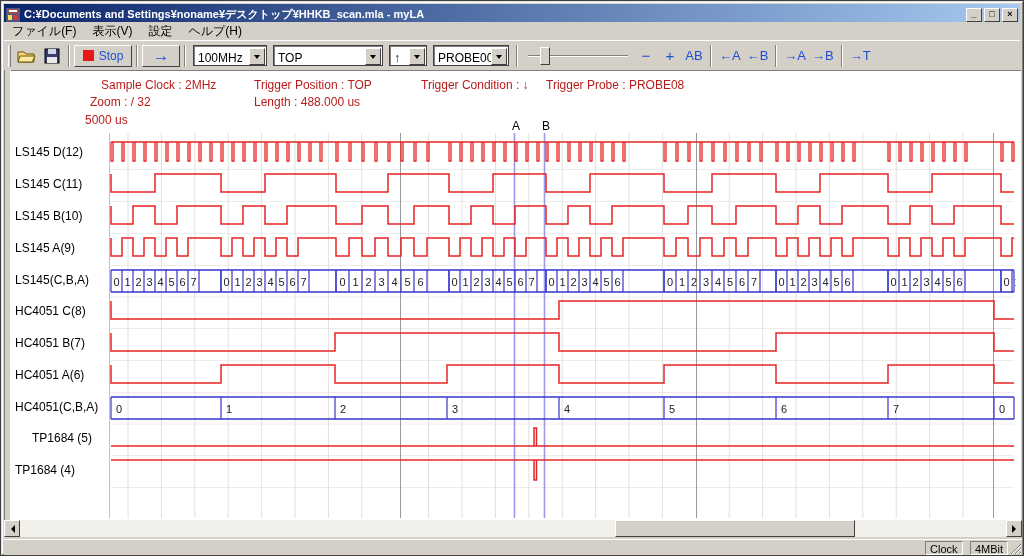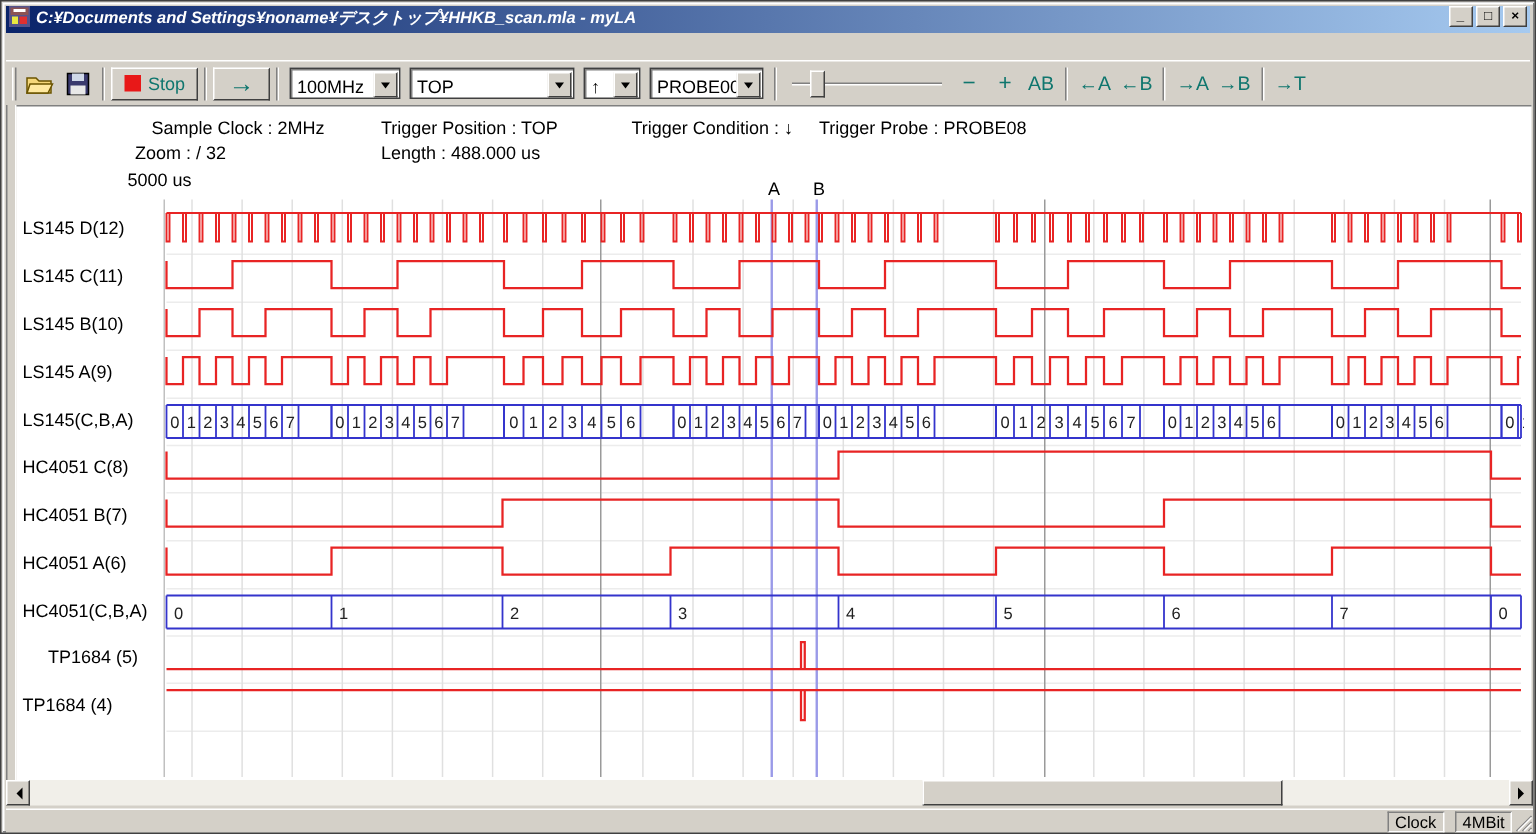--- a/index.html
+++ b/index.html
@@ -6,57 +6,57 @@
   html,body { margin:0; padding:0; background:#3a6ea5; }
   .window {
     position:relative; width:1024px; height:556px; background:#d4d0c8;
     font-family:"Liberation Sans", sans-serif; overflow:hidden;
     border:1px solid #404040;
     box-shadow: inset 1px 1px 0 #dfdfdf, inset -1px -1px 0 #808080, inset 2px 2px 0 #fff;
   }
   
   .titlebar { position:absolute; left:3px; top:3px; right:3px; height:18px;
     background:linear-gradient(90deg,#0a246a,#a6caf0); color:#fff;
-    display:flex; align-items:flex-start; padding:0 2px;font-style:italic; }
+    display:flex; align-items:flex-end; padding:0 2px; }
   .titlebar .title { font-size:11px; font-weight:bold; margin-left:4px; white-space:nowrap; flex:1;
     overflow:hidden; }
   .winbtn { width:16px; height:14px; margin-left:2px; background:#d4d0c8; color:#000;
     border:1px solid; border-color:#fff #404040 #404040 #fff; font-size:9px; line-height:11px;
     text-align:center; font-weight:bold; font-family:"Liberation Sans",sans-serif; }
   
   .menubar { position:absolute; left:3px; top:21px; right:3px; height:18px; background:#d4d0c8;
     font-size:12px; display:flex; align-items:center; }
   .menu-item { padding:1px 8px; color:#000; }
   
   .toolbar { position:absolute; left:3px; top:39px; right:3px; height:30px; background:#d4d0c8;
     border-top:1px solid #fff; display:flex; align-items:center; }
   .tsep { width:2px; height:22px; margin:0 4px; border-left:1px solid #808080; border-right:1px solid #fff; }
   .tgrip { width:3px; height:22px; margin:0 3px 0 4px; border-left:1px solid #fff; border-right:1px solid #808080; }
   .tbtn { height:22px; min-width:24px; display:flex; align-items:center; justify-content:center;
-    font-size:13px; color:#0f766e; padding:0 3px; }
+    font-size:13px; color:#1d4ed8; padding:0 3px; }
   .raised { border:1px solid; border-color:#fff #404040 #404040 #fff; background:#d4d0c8; }
   .stopsq { width:11px; height:11px; background:#e81818; margin-right:5px; }
   .combo { height:21px; background:#fff; border:1px solid #404040;
     box-shadow: inset 1px 1px 0 #808080; display:flex; align-items:flex-end; margin:0 3px; }
   .combo .ctext { flex:1; font-size:12px; padding:0 4px; white-space:nowrap; overflow:hidden; }
   .combo .cbtn { width:16px; height:17px; margin-right:1px; background:#d4d0c8;
     border:1px solid; border-color:#fff #404040 #404040 #fff; display:flex; align-items:center; justify-content:center; }
   .carrow { width:0; height:0; border:3px solid transparent; border-top:4px solid #000; margin-top:4px; }
   .slider { position:relative; width:100px; height:22px; margin:0 6px; }
   .slider .track { position:absolute; left:0; right:0; top:10px; height:2px;
     border-top:1px solid #808080; border-bottom:1px solid #fff; }
   .slider .thumb { position:absolute; left:12px; top:2px; width:10px; height:18px; background:#d4d0c8;
     border:1px solid; border-color:#fff #404040 #404040 #fff; }
   
   .vstrip { position:absolute; left:3px; top:69px; width:7px; height:450px; background:#d4d0c8;
     border-left:1px solid #808080; border-right:1px solid #fff; }
   
   .client { position:absolute; left:10px; top:69px; width:1010px; height:450px; background:#fff;
     border-top:1px solid #808080; }
-  .itext { position:absolute; font-size:12px; color:#000000; white-space:nowrap; }
+  .itext { position:absolute; font-size:12px; color:#b91c1c; white-space:nowrap; }
   .ch-label { position:absolute; left:14px; width:94px; font-size:12px; color:#000; white-space:nowrap; }
   .cursor-tag { position:absolute; font-size:12px; color:#000; width:14px; text-align:center; }
   svg.plot { position:absolute; left:0; top:0; pointer-events:none; }
   
   .hscroll { position:absolute; left:3px; top:519px; width:1018px; height:17px; background:#f1efe9; }
   .sbtn { position:absolute; top:0; width:16px; height:17px; background:#d4d0c8;
     border:1px solid; border-color:#fff #404040 #404040 #fff; display:flex; align-items:center; justify-content:center; }
   .sbtn.left { left:0; } .sbtn.right { right:0; }
   .tri-l { width:0; height:0; border:4px solid transparent; border-right:4px solid #000; margin-left:-3px; }
   .tri-r { width:0; height:0; border:4px solid transparent; border-left:4px solid #000; margin-right:-3px; }
@@ -82,20 +82,26 @@
       <rect x="2" y="7" width="4" height="5" fill="#e8e840"></rect>
       <rect x="7" y="7" width="5" height="5" fill="#e03030"></rect>
       <rect x="3" y="2" width="8" height="2" fill="#fff"></rect>
     </svg>
     <span class="title">C:¥Documents and Settings¥noname¥デスクトップ¥HHKB_scan.mla - myLA</span>
     <span class="winbtn">_</span>
     <span class="winbtn">□</span>
     <span class="winbtn">×</span>
   </div>
 
+  <div class="menubar">
+      <span class="menu-item">ファイル(F)</span>
+      <span class="menu-item">表示(V)</span>
+      <span class="menu-item">設定</span>
+      <span class="menu-item">ヘルプ(H)</span>
+    </div>
 
   <div class="toolbar">
     <span class="tgrip"></span>
     <span class="tbtn">
       <svg width="20" height="16">
         <path d="M1 4 h6 l2 2 h8 v8 h-16 z" fill="#f5d77a" stroke="#6b5400" stroke-width="1"></path>
         <path d="M3 8 h15 l-3 6 h-14 z" fill="#ffe9a0" stroke="#6b5400" stroke-width="1"></path>
       </svg>
     </span>
     <span class="tbtn">

